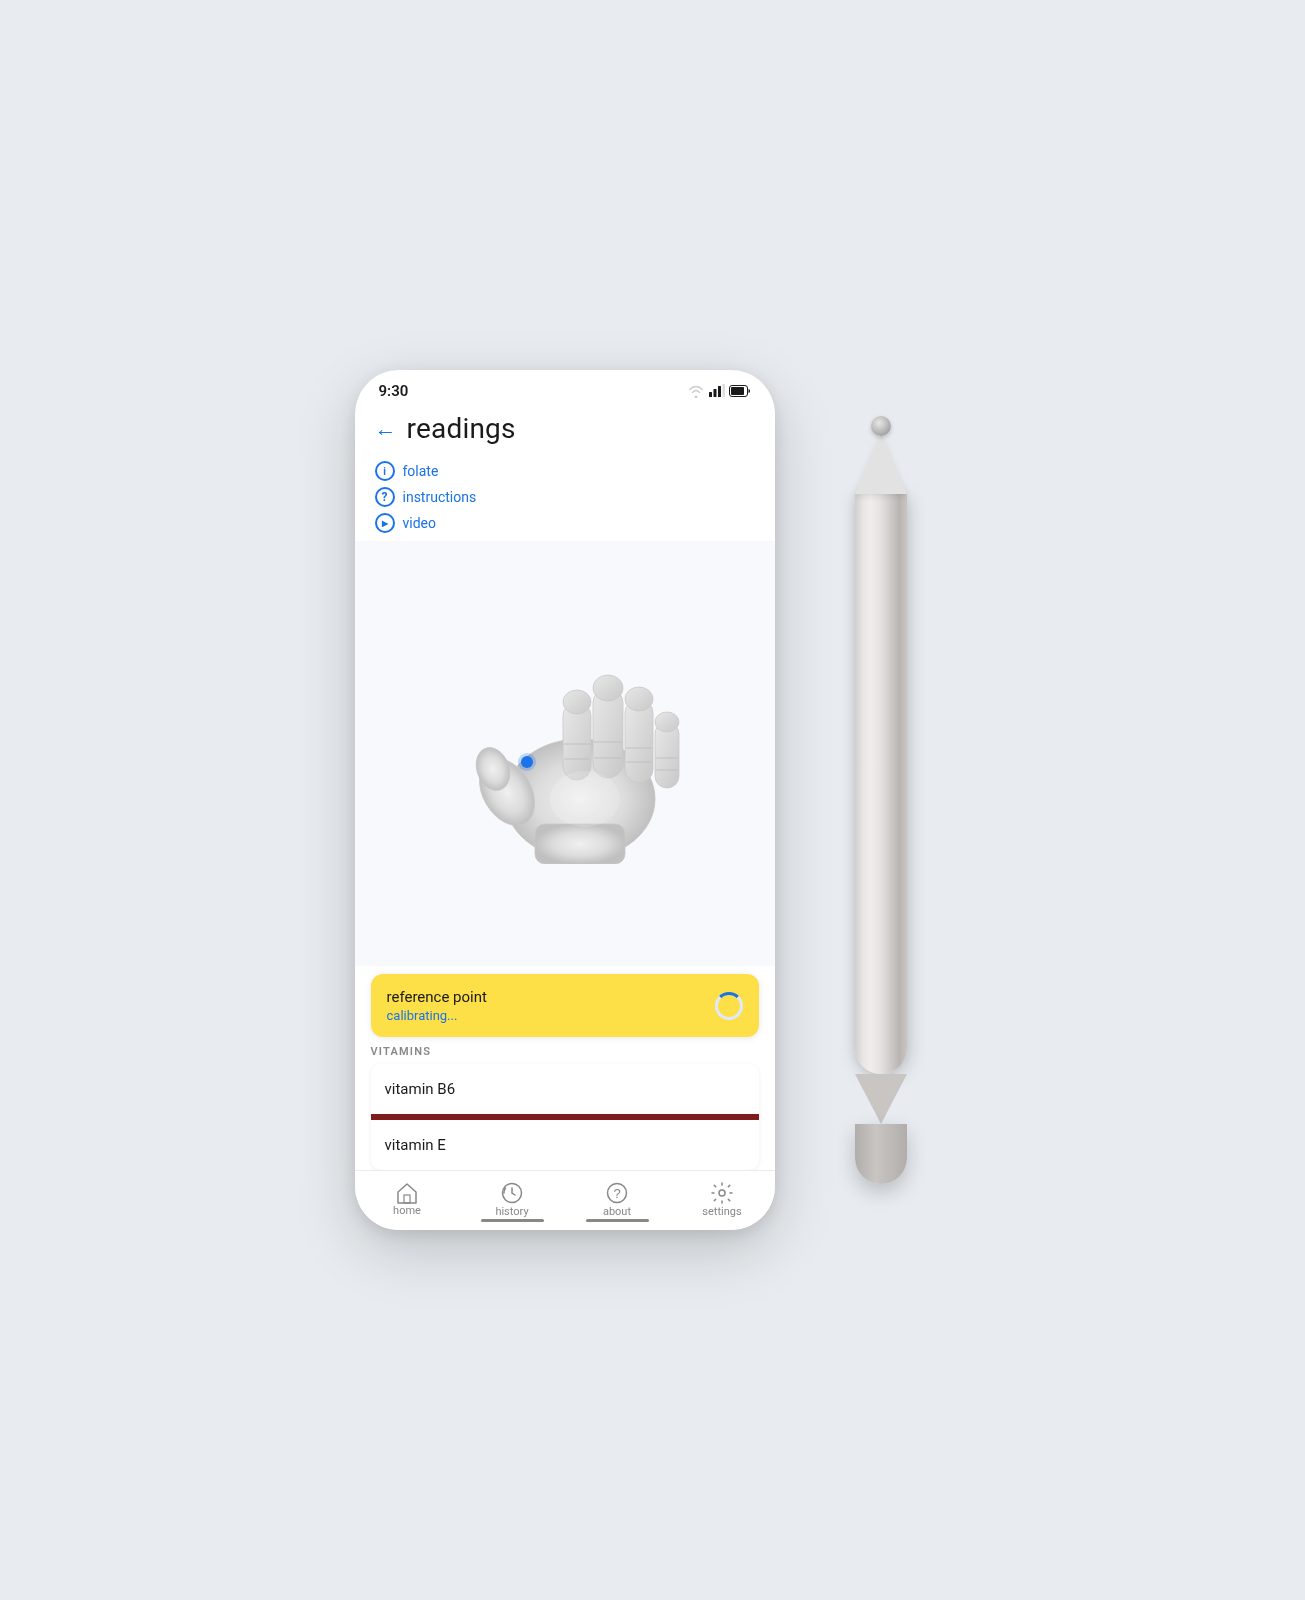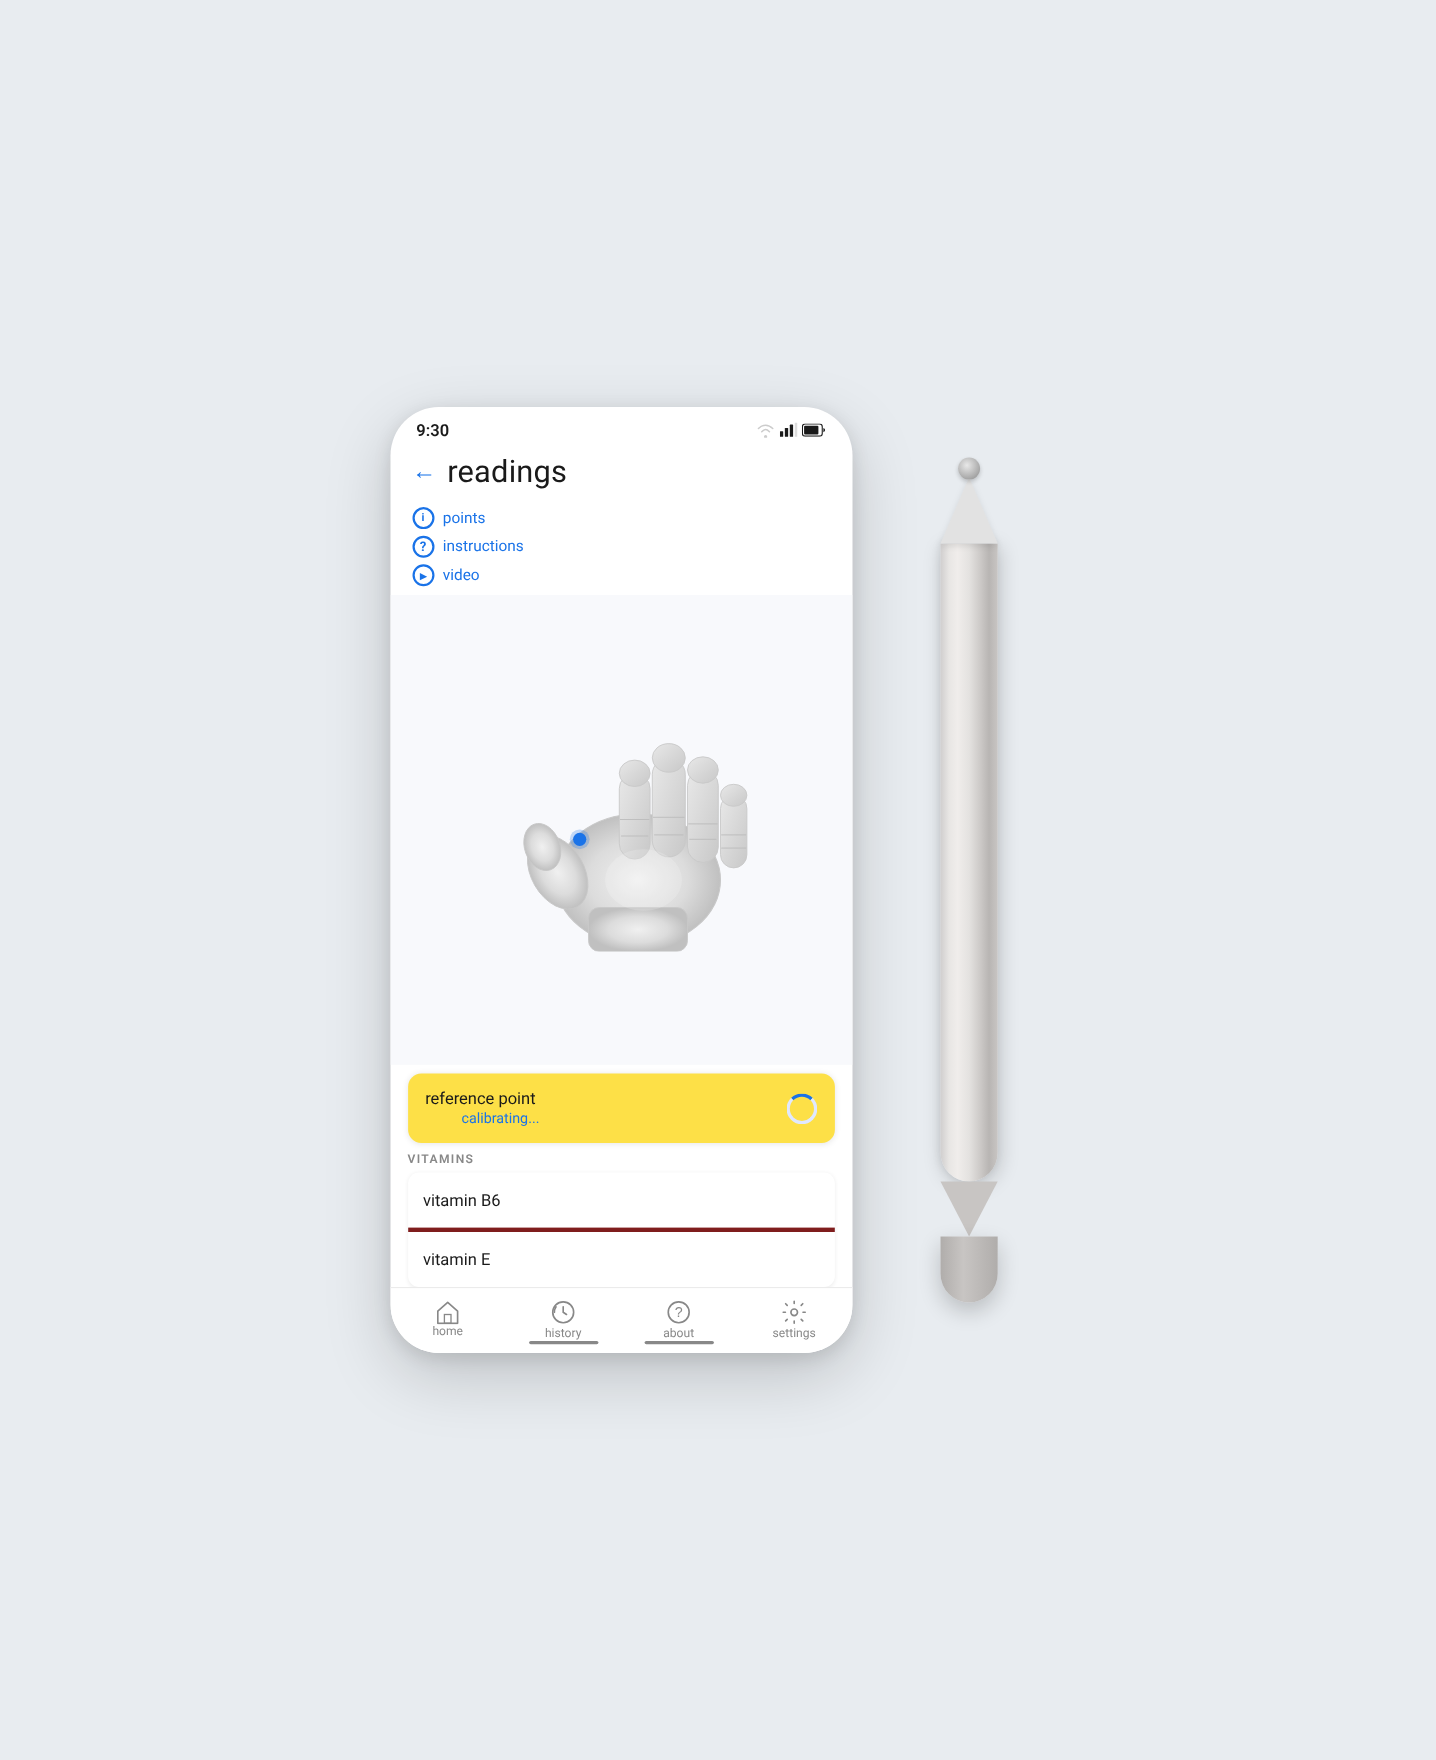--- a/index.html
+++ b/index.html
@@ -142,21 +142,20 @@
     .ref-card-left {}
     .ref-card-title {
       font-size: 15px;
       font-weight: 400;
       color: #1a1a1a;
       margin-bottom: 2px;
     }
     .ref-card-status {
       font-size: 13px;
       color: #1a73e8;
-      margin-left: 33px;
     }
     .spinner {
       width: 28px;
       height: 28px;
       border: 3px solid #e0e8ff;
       border-top-color: #1a73e8;
       border-radius: 50%;
       animation: spin 1s linear infinite;
     }
     @keyframes spin { to { transform: rotate(360deg); } }
@@ -176,21 +175,21 @@
     .vitamin-list {
       background: #fff;
       border-radius: 10px;
       box-shadow: 0 1px 4px rgba(0,0,0,0.07);
       overflow: hidden;
     }
     .vitamin-item {
       padding: 16px 14px;
       font-size: 15px;
       color: #1a1a1a;
-      border-bottom: 4px solid #7f1d1d;
+      border-bottom: 6px solid #7f1d1d;
     }
     .vitamin-item:last-child { border-bottom: none; }
 
     
     .bottom-nav {
       display: flex;
       align-items: stretch;
       border-top: 1px solid #ebebeb;
       background: #fff;
       flex-shrink: 0;
@@ -331,21 +330,21 @@
     </div>
 
     <div class="header">
       <span class="back-arrow">←</span>
       <span class="page-title">readings</span>
     </div>
 
     <div class="info-links">
       <div class="info-link">
         <div class="info-link-icon">i</div>
-        <span class="info-link-text">points</span>
+        <span class="info-link-text">folate</span>
       </div>
       <div class="info-link">
         <div class="info-link-icon question">?</div>
         <span class="info-link-text">instructions</span>
       </div>
       <div class="info-link">
         <div class="info-link-icon play">▶</div>
         <span class="info-link-text">video</span>
       </div>
     </div>

